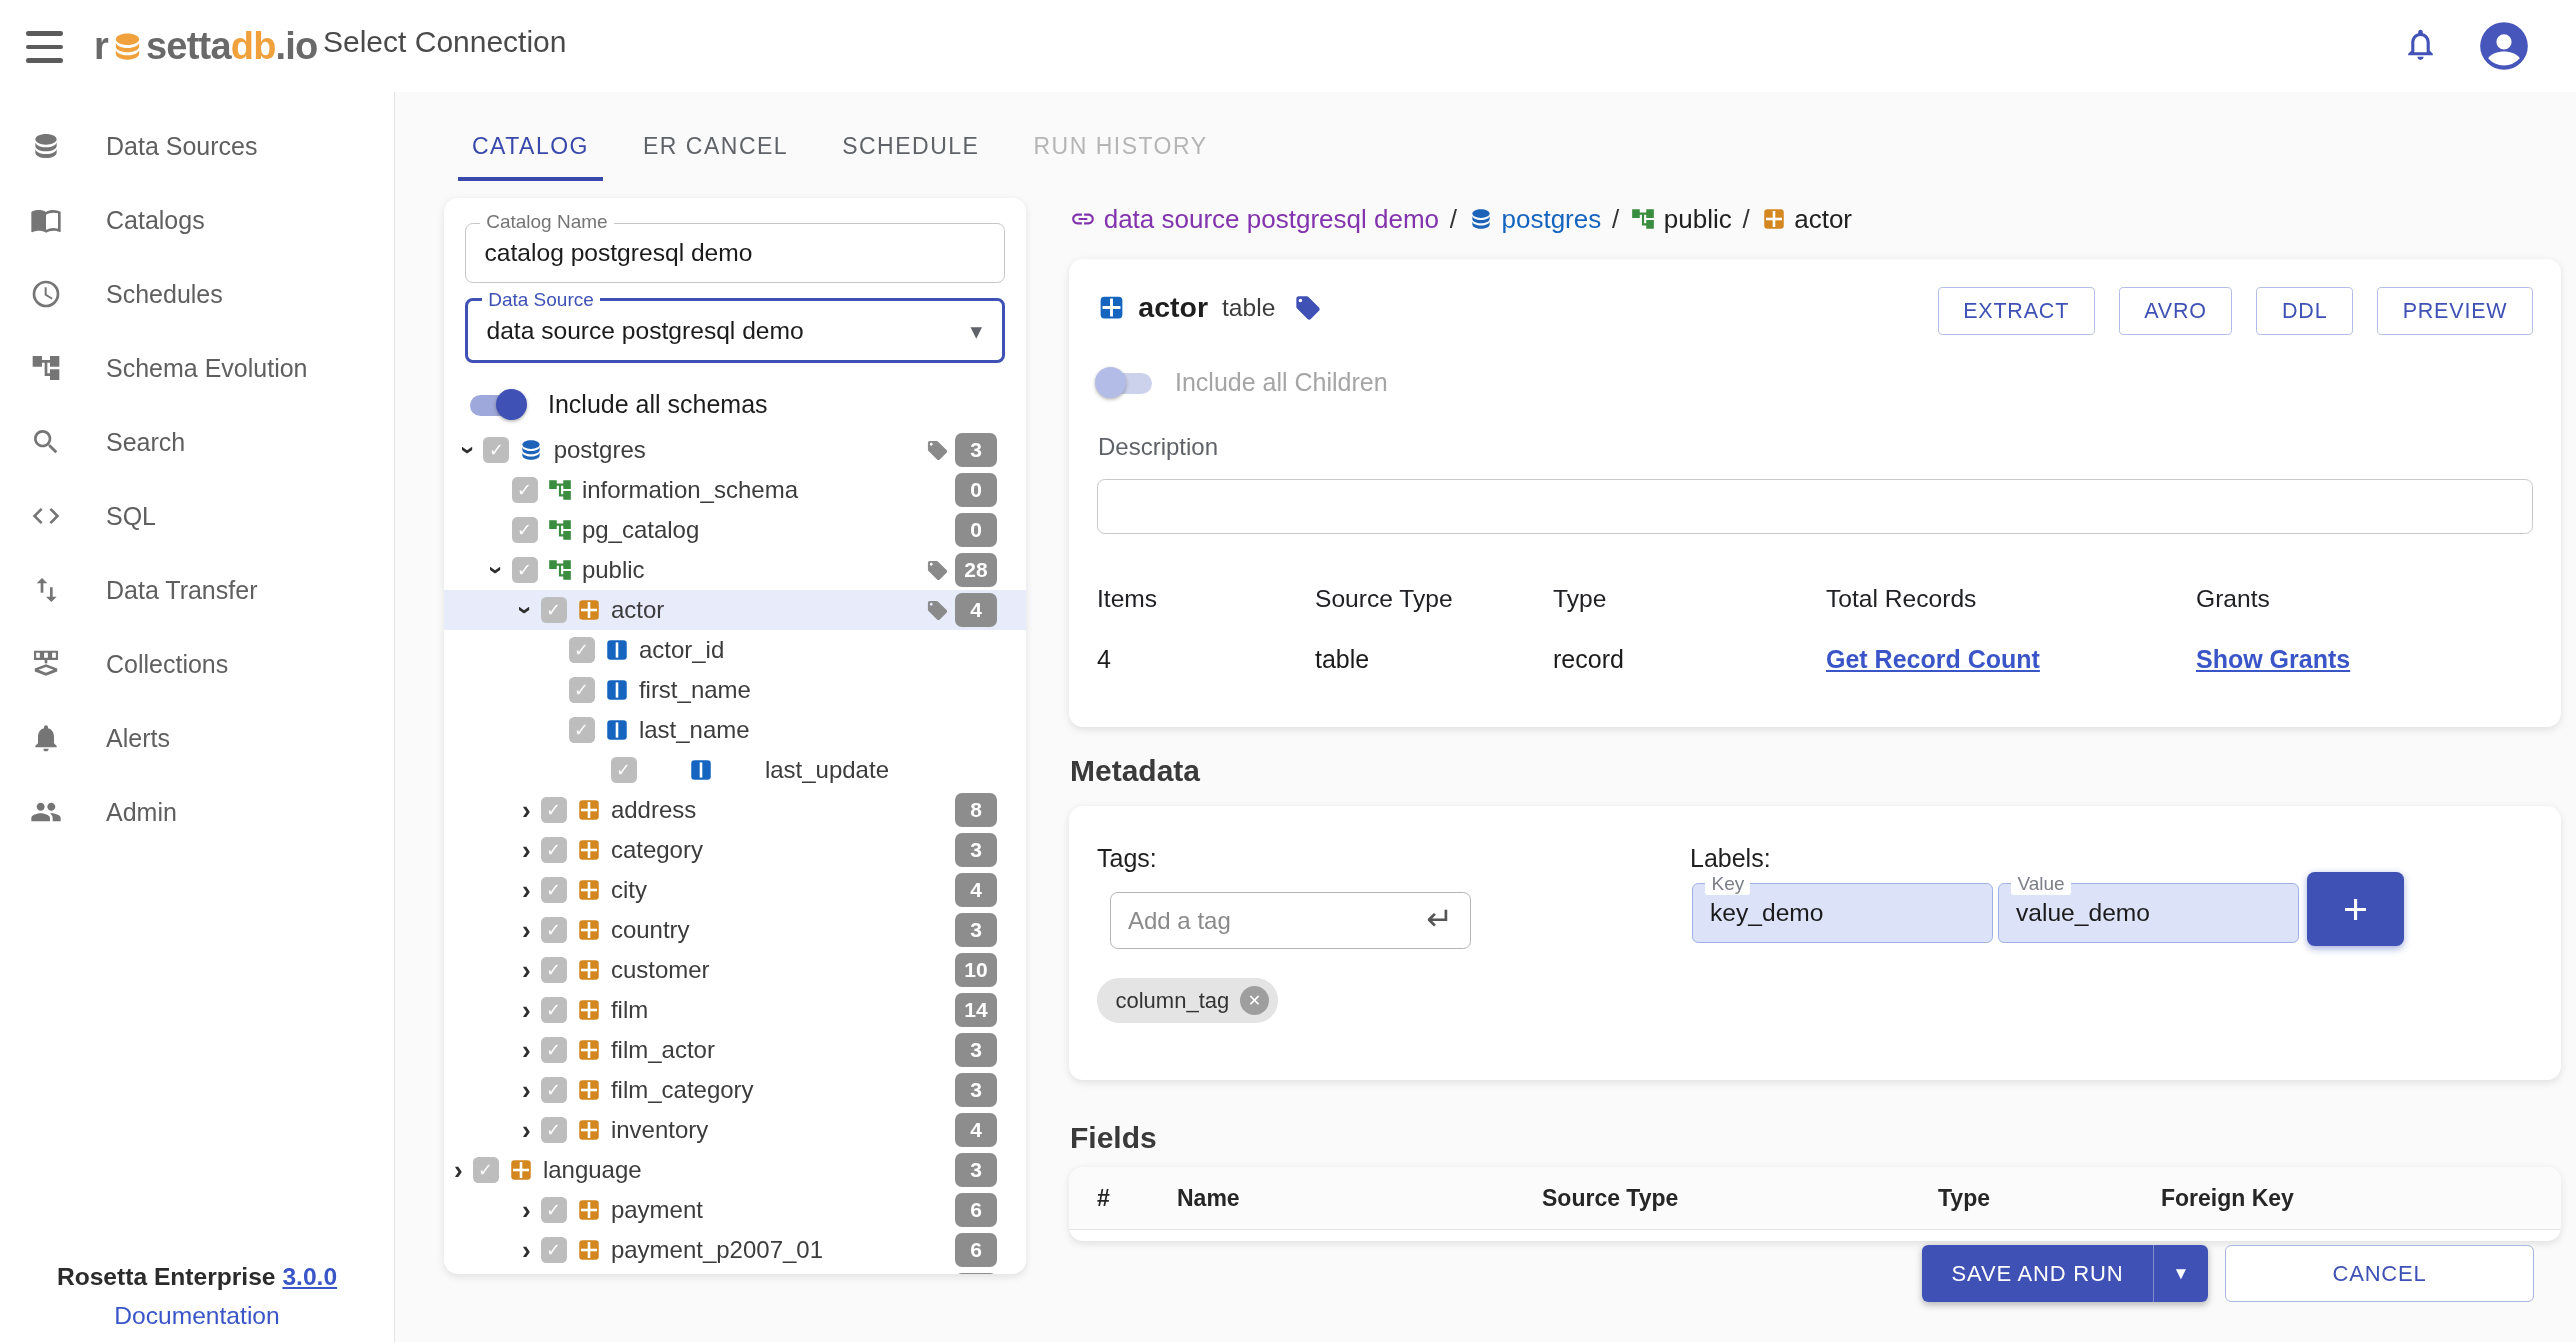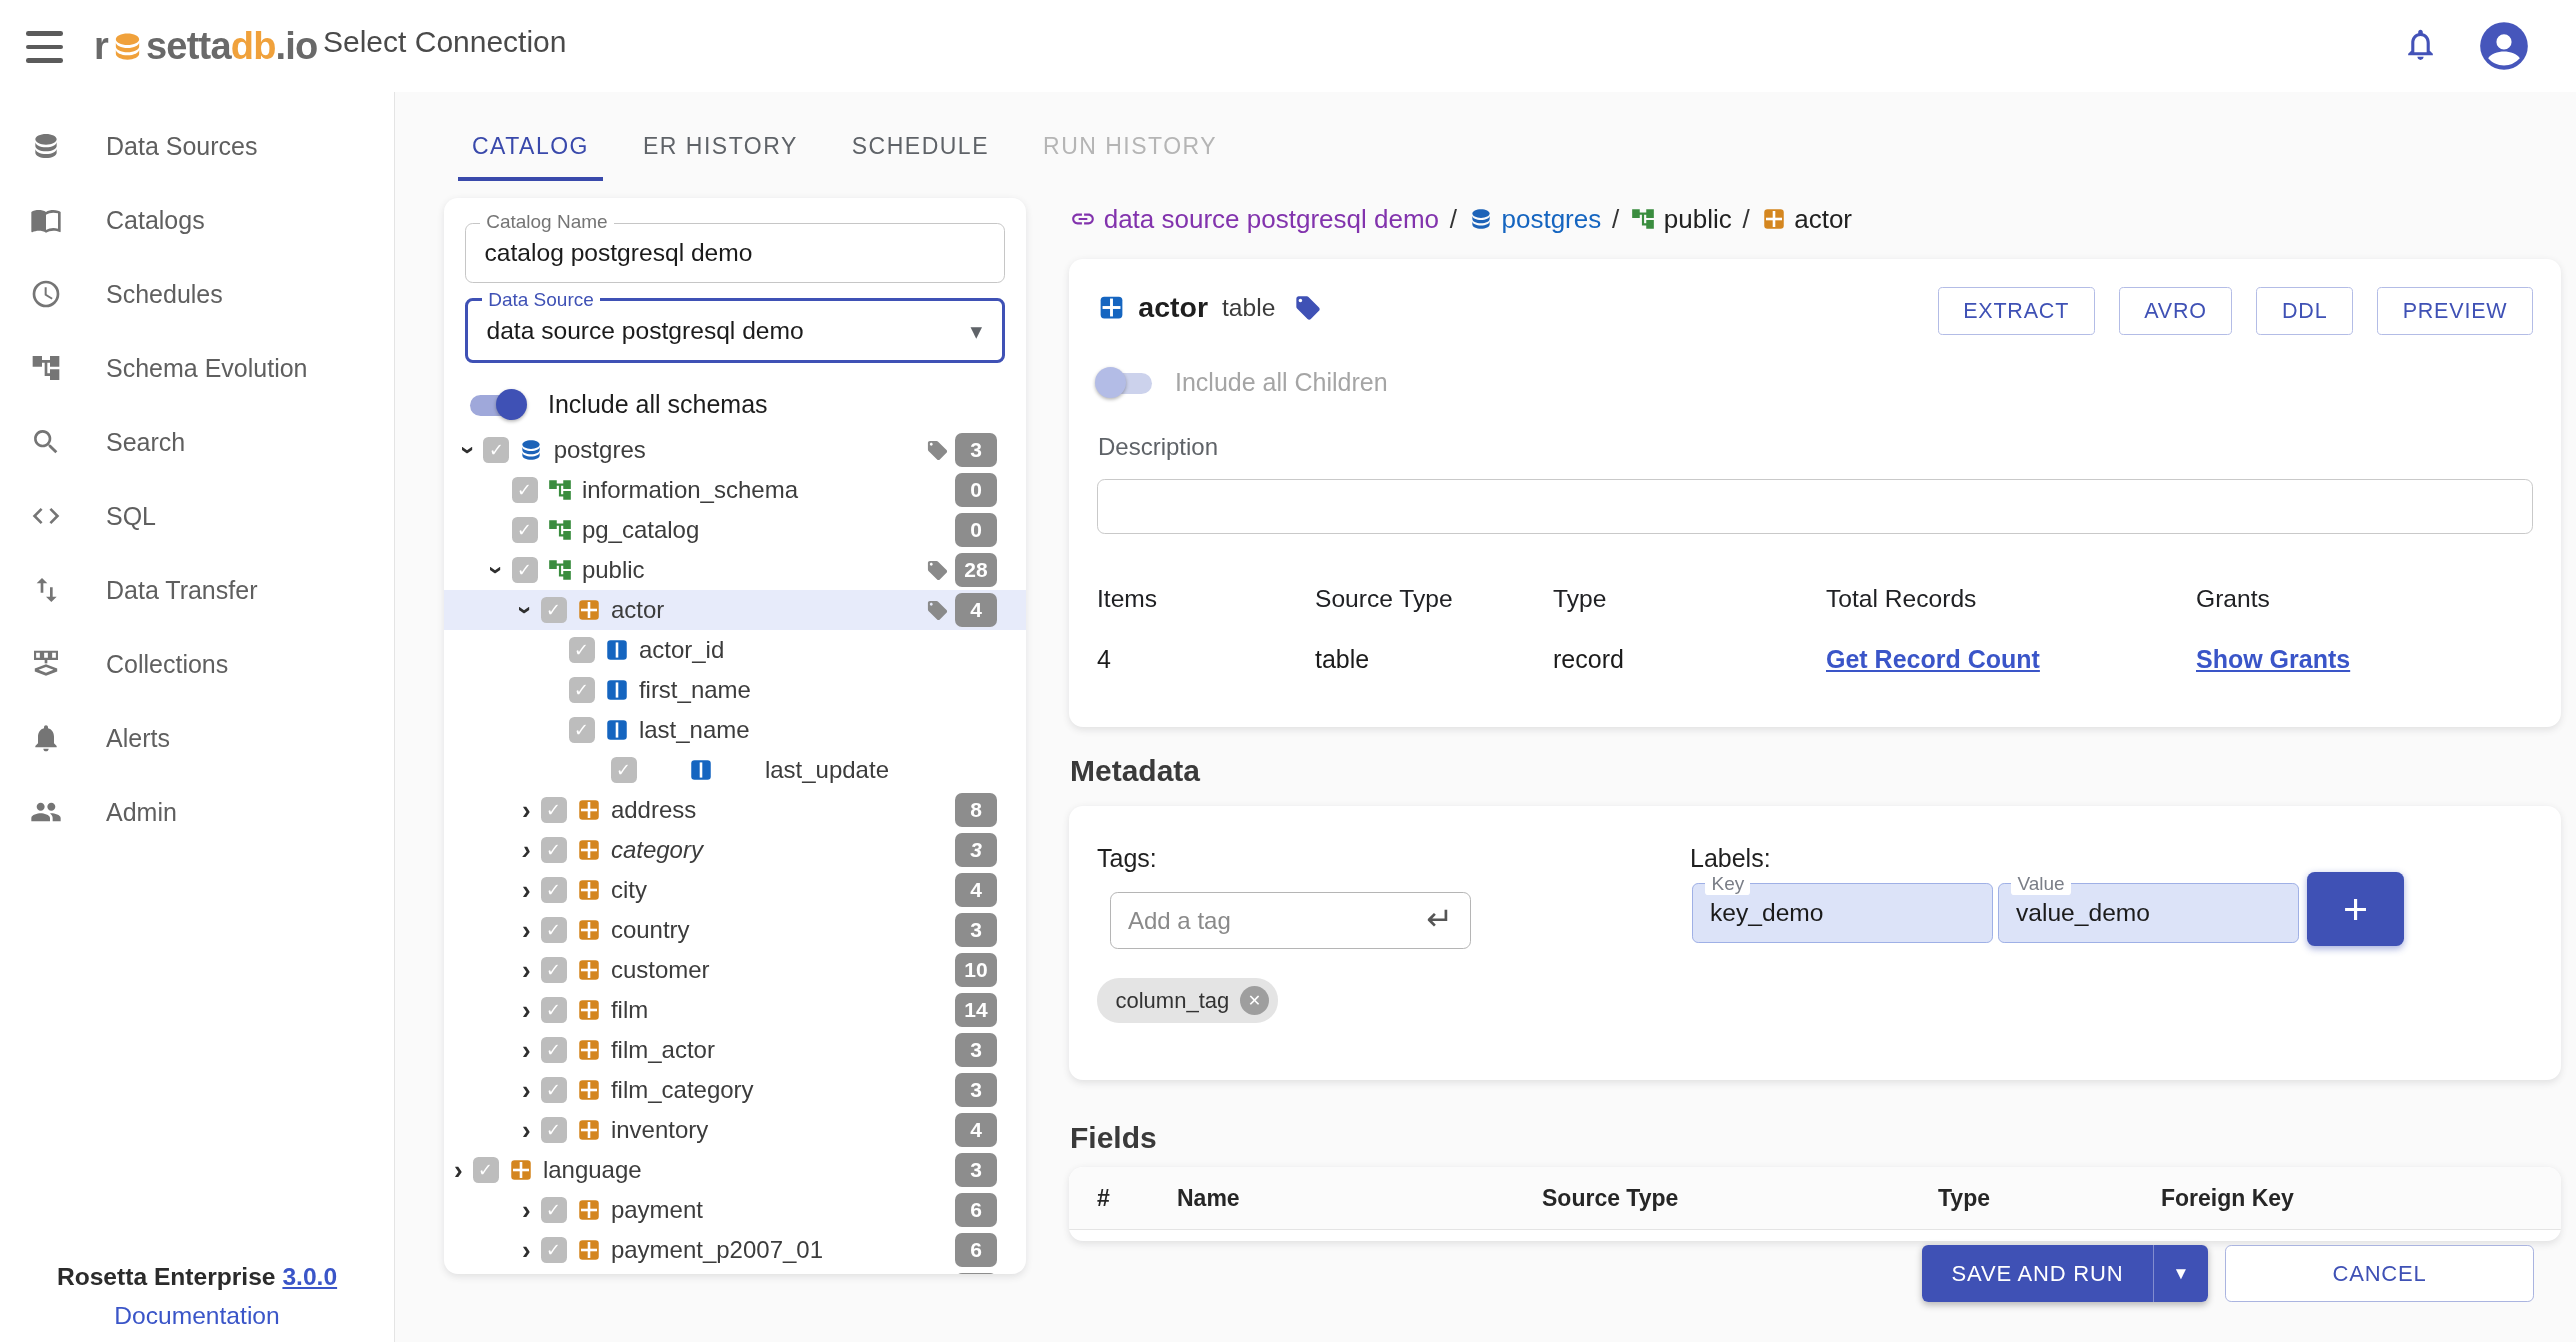--- a/index.html
+++ b/index.html
@@ -253,21 +253,21 @@
       </div>
     </div>
   <div class="side-footer">
     <div class="row1"><span>Rosetta Enterprise</span> <span class="ver">3.0.0</span></div>
     <div class="row2">Documentation</div>
   </div>
 </div>
 
 <div class="tabs" id="tabs">
     <div class="tab active">CATALOG</div>
-    <div class="tab">ER HISTORY</div>
+    <div class="tab">ER CANCEL</div>
     <div class="tab">SCHEDULE</div>
     <div class="tab disabled">RUN HISTORY</div>
   </div>
 
 <div class="card tree-card">
   <div class="float-field name-field">
     <span class="flabel">Catalog Name</span>
     <input value="catalog postgresql demo" style="">
   </div>
   <div class="float-field source-field">
@@ -405,21 +405,21 @@
         <span class="ticon">
           <svg xmlns="http://www.w3.org/2000/svg" viewBox="0 0 24 24" width="26" height="26">
             <rect x="3" y="3" width="18" height="18" rx="3" fill="#d4861f"></rect>
             <rect x="10.8" y="4.6" width="2.4" height="14.8" fill="#fff"></rect>
             <rect x="4.6" y="10.8" width="14.8" height="2.4" fill="#fff"></rect>
           </svg>
         </span>
         <span class="tlbl">address</span>
         <span class="tbadge">8</span>
       </div>
-      <div class="tree-row" style="padding-left: 68px; font-style: italic;">
+      <div class="tree-row" style="padding-left: 68px;">
         <span class="chev closed"><span class="g"></span></span>
         <span class="cbox"></span>
         <span class="ticon">
           <svg xmlns="http://www.w3.org/2000/svg" viewBox="0 0 24 24" width="26" height="26">
             <rect x="3" y="3" width="18" height="18" rx="3" fill="#d4861f"></rect>
             <rect x="10.8" y="4.6" width="2.4" height="14.8" fill="#fff"></rect>
             <rect x="4.6" y="10.8" width="14.8" height="2.4" fill="#fff"></rect>
           </svg>
         </span>
         <span class="tlbl">category</span>

